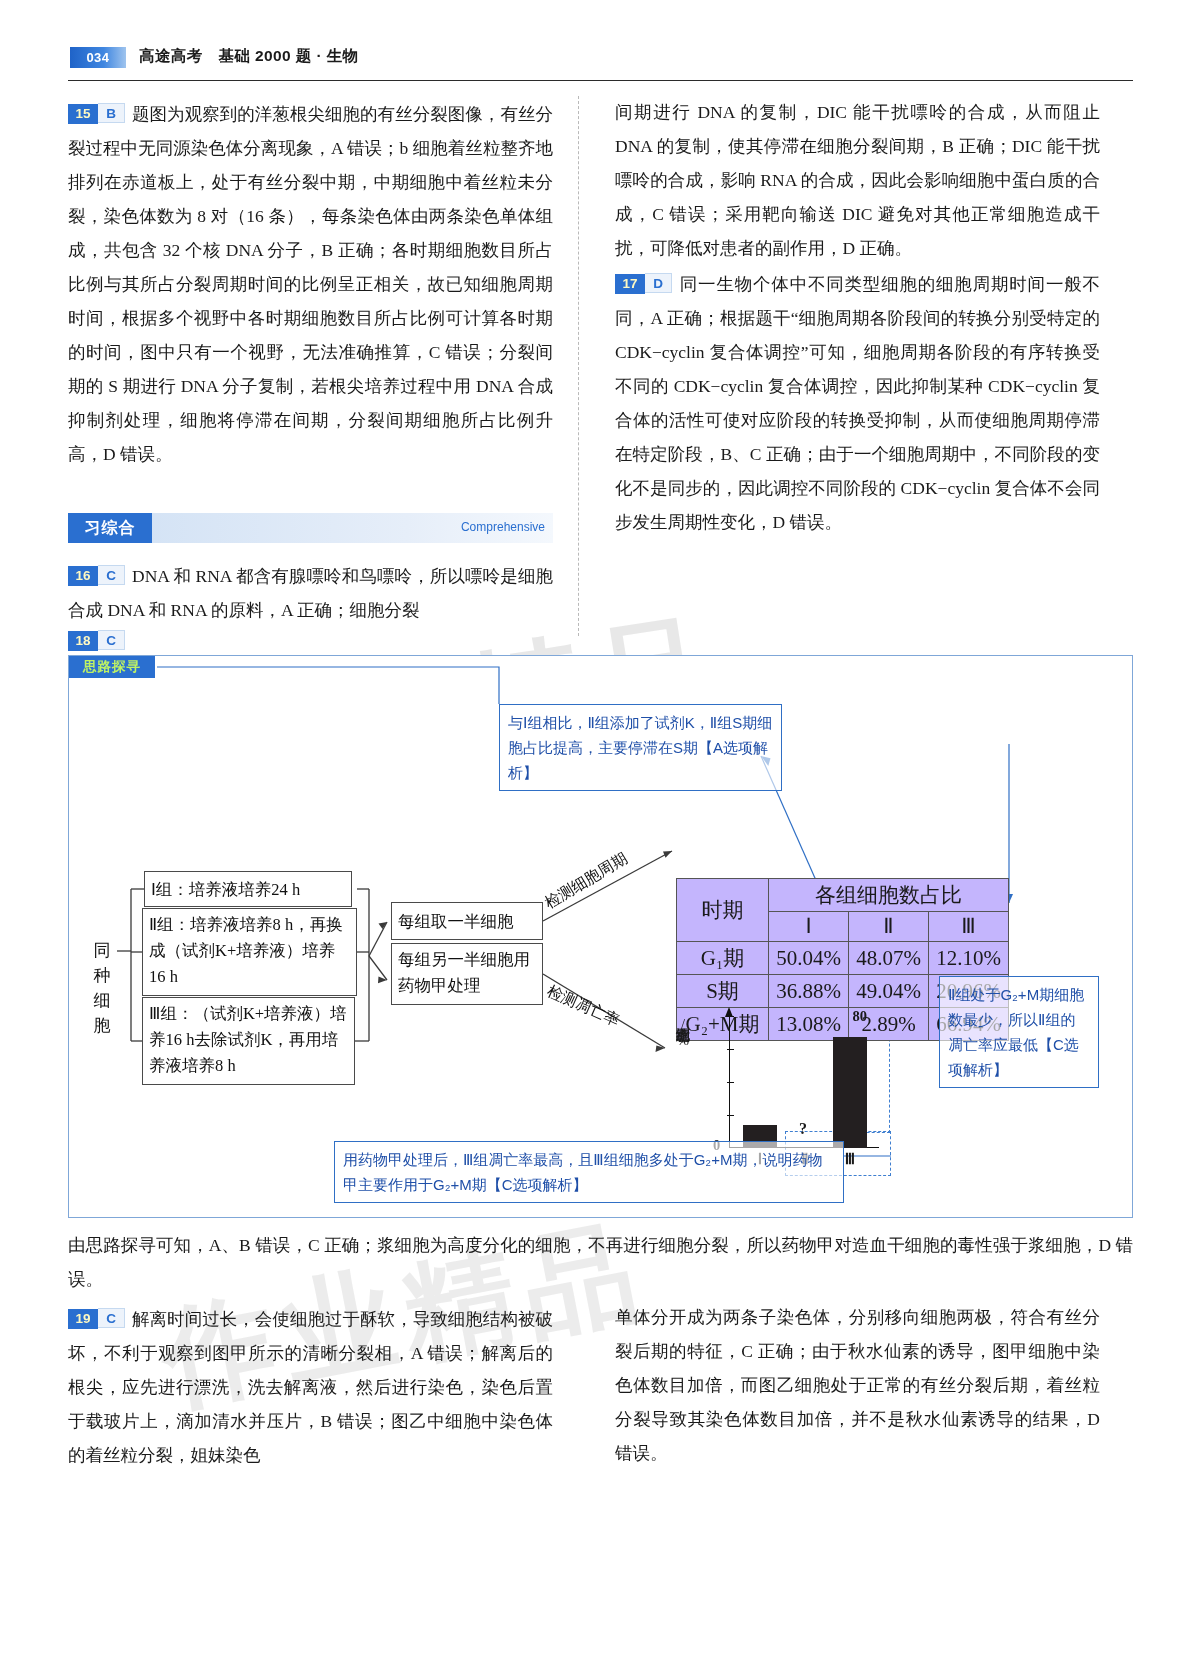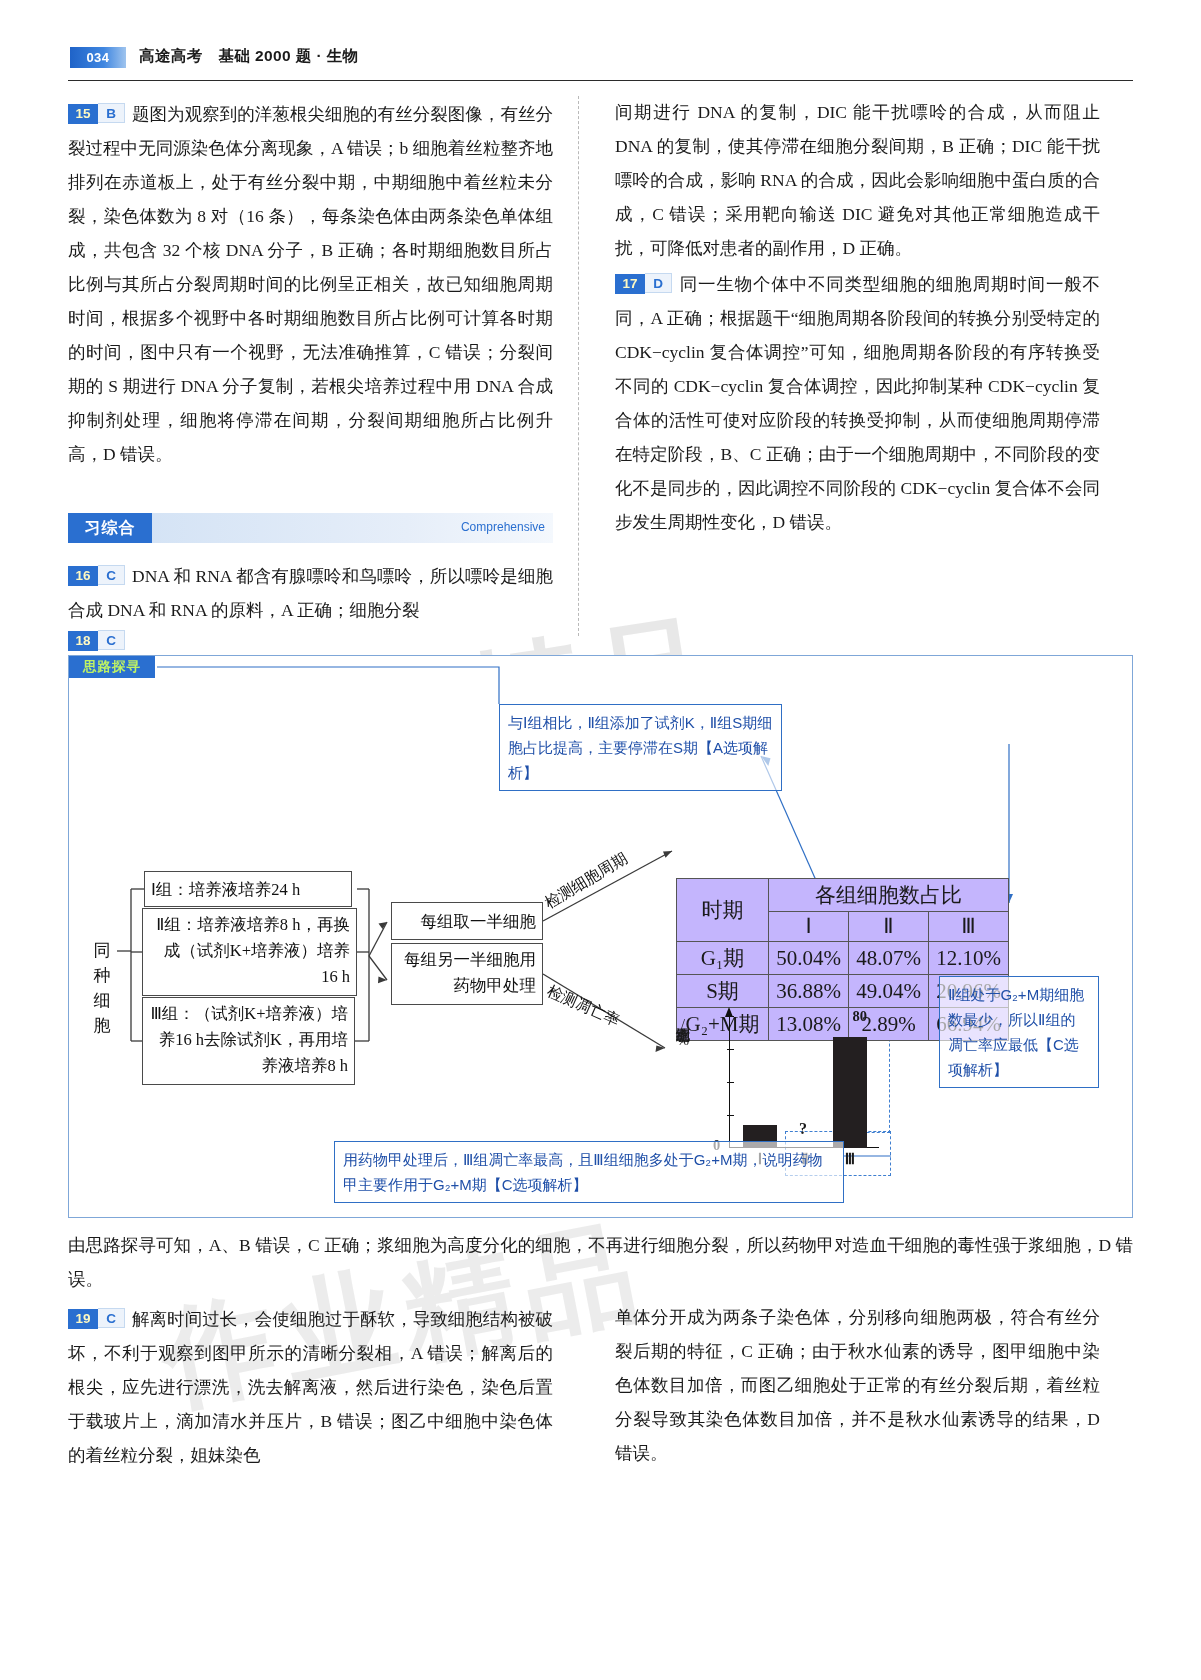--- a/index.html
+++ b/index.html
@@ -89,21 +89,21 @@
   }
   #wm1 { left:205px; top:628px; font-size:118px; transform:rotate(-9deg); letter-spacing:12px; }
   #wm2 { left:160px; top:1240px; font-size:112px; transform:rotate(-11deg); letter-spacing:10px;
          color:rgba(120,120,120,0.14); }
 
   
   #flow { position:absolute; left:0; top:0; width:1065px; height:563px; }
 
   .fbox {
     position:absolute; border:1.3px solid #4a4a4a; background:#fff;
-    font-size:16.5px; line-height:26px; padding:3px 6px; color:#111;text-align:right;
+    font-size:16.5px; line-height:26px; padding:3px 6px; color:#111;
   }
   .fbox.center { text-align:left; }
   #stem {
     position:absolute; left:20px; top:282px; width:26px;
     font-size:17px; line-height:25px; text-align:center; color:#111;
   }
 
   #b-g1 { left:75px;  top:215px; width:208px; height:36px; line-height:30px; }
   #b-g2 { left:73px;  top:252px; width:215px; height:88px; }
   #b-g3 { left:73px;  top:341px; width:213px; height:88px; }

